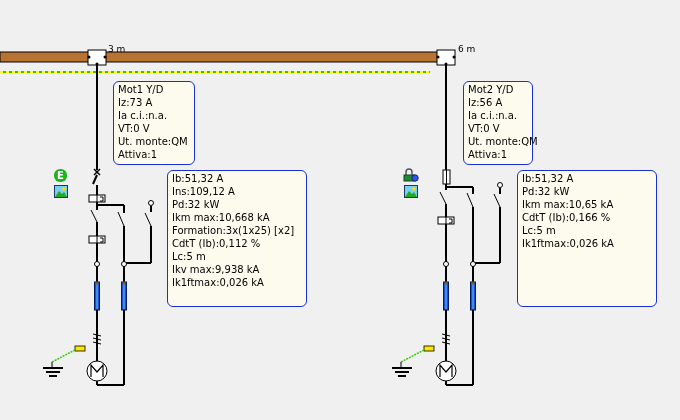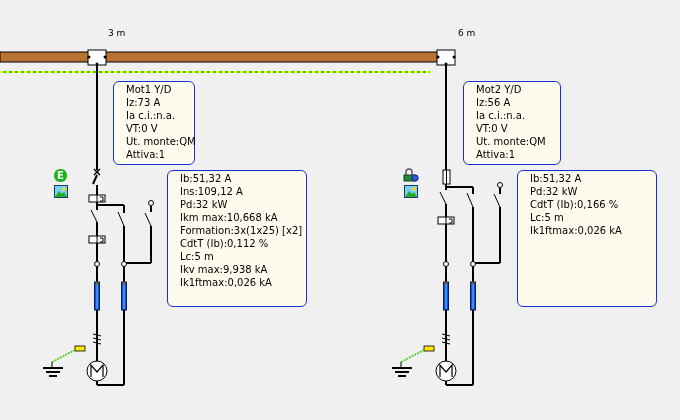--- a/index.html
+++ b/index.html
@@ -1,21 +1,21 @@
 <!DOCTYPE html>
 <html><head>
 <meta charset="utf-8">
 <style>
   html, body { margin:0; padding:0; }
   body { width:680px; height:420px; background:#f0f0f0; position:relative; overflow:hidden;
          font-family:"DejaVu Sans","Liberation Sans",sans-serif; }
   .canvas { position:absolute; left:0; top:0; width:680px; height:420px; }
-  .label-len { position:absolute; font-size:9px; color:#000; }
+  .label-len { position:absolute; font-size:9px; color:#000;margin-top:16px; }
   .infobox { position:absolute; background:#fdfaee; border:1px solid #1a2fd0; border-radius:6px;
-             font-size:10px; line-height:13px; color:#000; padding:1px 12px; box-sizing:border-box; }
+             font-size:10px; line-height:13px; color:#000; padding:1px 4px; box-sizing:border-box; }
   .infobox div { white-space:nowrap; }
   .icon { position:absolute; }
 </style>
 </head>
 <body>
 
 <svg class="canvas" width="680" height="420" viewBox="0 0 680 420" xmlns="http://www.w3.org/2000/svg">
 
   <g>
     <rect x="0" y="52" width="440" height="10" fill="#b87333" stroke="#000" stroke-width="1"></rect>
@@ -176,21 +176,21 @@
 </svg>
 
 <div class="infobox" style="left:113px;top:81px;width:82px;height:84px;">
   <div>Mot1 Y/D</div>
   <div>Iz:73 A</div>
   <div>Ia c.i.:n.a.</div>
   <div>VT:0 V</div>
   <div>Ut. monte:QM</div>
   <div>Attiva:1</div>
 </div>
-<div class="infobox" style="left:463px;top:81px;width:98px;height:84px;">
+<div class="infobox" style="left:463px;top:81px;width:70px;height:84px;">
   <div>Mot2 Y/D</div>
   <div>Iz:56 A</div>
   <div>Ia c.i.:n.a.</div>
   <div>VT:0 V</div>
   <div>Ut. monte:QM</div>
   <div>Attiva:1</div>
 </div>
 
 <div class="infobox" style="left:167px;top:170px;width:140px;height:137px;">
   <div>Ib:51,32 A</div>
@@ -199,16 +199,17 @@
   <div>Ikm max:10,668 kA</div>
   <div>Formation:3x(1x25) [x2]</div>
   <div>CdtT (Ib):0,112 %</div>
   <div>Lc:5 m</div>
   <div>Ikv max:9,938 kA</div>
   <div>Ik1ftmax:0,026 kA</div>
 </div>
 <div class="infobox" style="left:517px;top:170px;width:140px;height:137px;">
   <div>Ib:51,32 A</div>
   <div>Pd:32 kW</div>
+  <div>Ikm max:10,65 kA</div>
   <div>CdtT (Ib):0,166 %</div>
   <div>Lc:5 m</div>
   <div>Ik1ftmax:0,026 kA</div>
 </div>
 
 </body></html>

